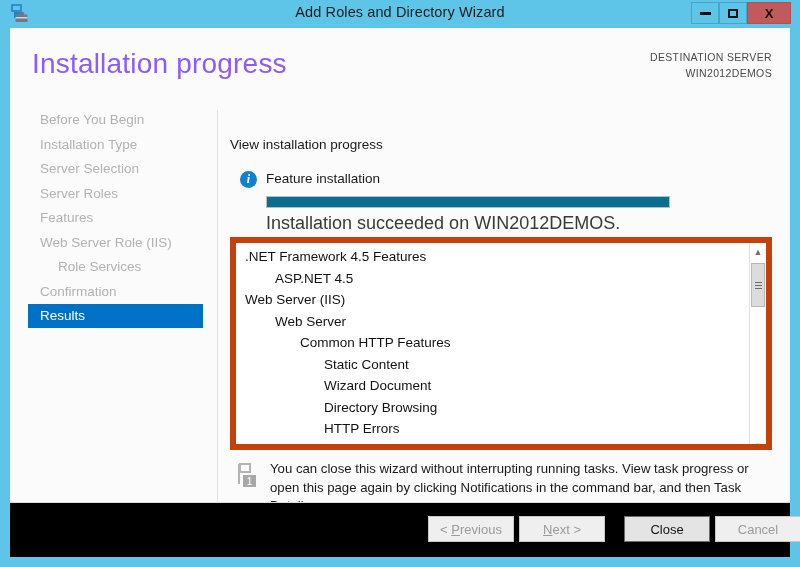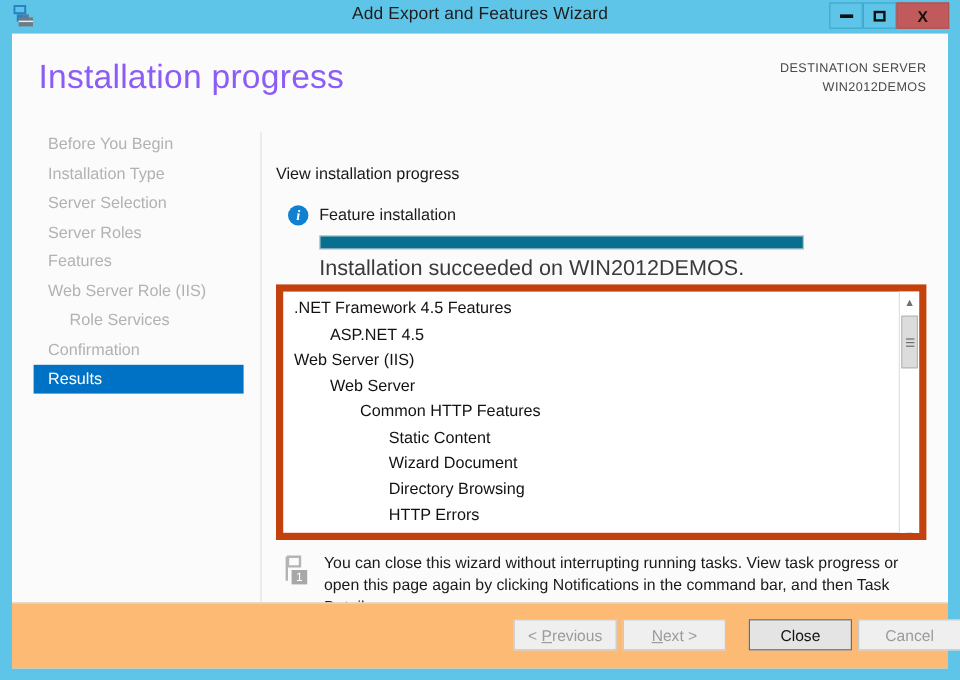--- a/index.html
+++ b/index.html
@@ -291,21 +291,21 @@
     color: #1b6c8c;
     text-decoration: none;
     cursor: pointer;
   }
 
   
   #footer {
     position: absolute;
     left: 0; bottom: 0;
     width: 780px; height: 55px;
-    background: #fdba74;
+    background: #000000;
     border-top: 1px solid #dcdcdc;
     box-sizing: border-box;
   }
   .fbtn {
     position: absolute;
     top: 13px;
     width: 86px; height: 26px;
     box-sizing: border-box;
     background: #efefef;
     border: 1px solid #c8c8c8;
@@ -335,21 +335,21 @@
   <div id="titlebar">
     <div id="title-icon">
       <svg width="20" height="20" viewBox="0 0 20 20">
         <rect x="1" y="1" width="9" height="6" fill="none" stroke="#2a7fc4" stroke-width="1.6"></rect>
         <rect x="3" y="8" width="9" height="6" fill="#2a7fc4"></rect>
         <rect x="4.5" y="10.5" width="12" height="7.5" fill="#6e7b86"></rect>
         <rect x="8.5" y="8.8" width="4" height="2.2" fill="none" stroke="#6e7b86" stroke-width="1.3"></rect>
         <rect x="4.5" y="13.2" width="12" height="1.2" fill="#e9eef2"></rect>
       </svg>
     </div>
-    <div id="title-text">Add Export and Features Wizard</div>
+    <div id="title-text">Add Roles and Directory Wizard</div>
     <div class="wbtn" id="btn-min">
       <span class="glyph-min"></span>
     </div>
     <div class="wbtn" id="btn-max">
       <span class="glyph-max"></span>
     </div>
     <div class="wbtn" id="btn-close">X</div>
   </div>
 
   <div id="client">

